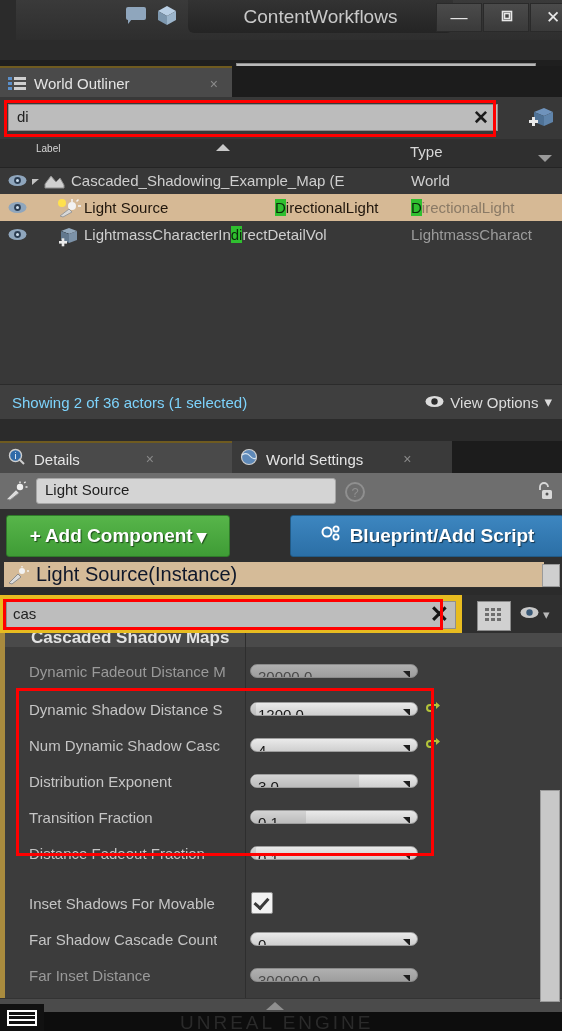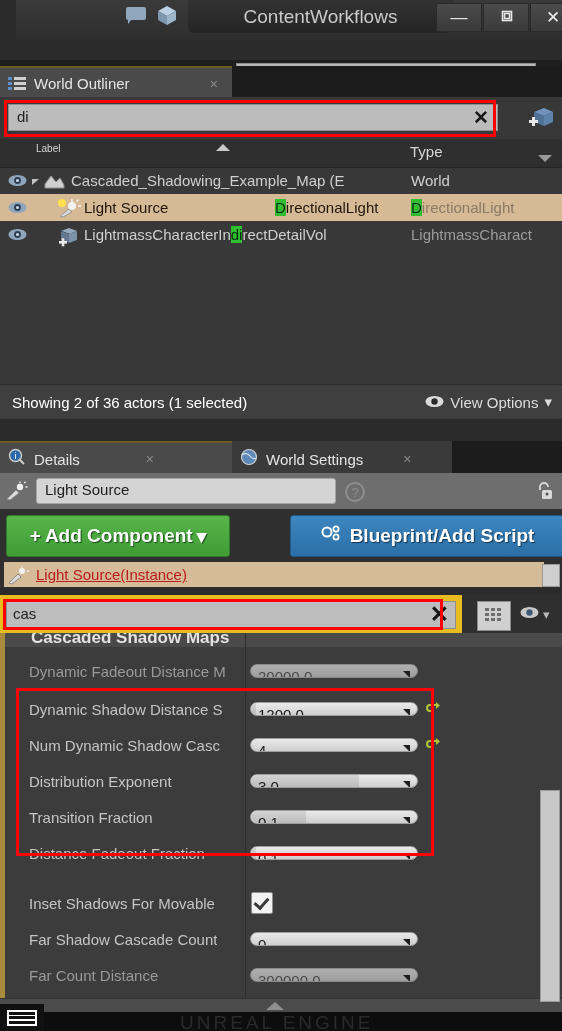--- a/index.html
+++ b/index.html
@@ -76,21 +76,21 @@
   .wo-row .tri{width:0;height:0;border-top:6px solid #c3c3c3;border-right:7px solid transparent;margin-left:4px;margin-top:2px;}
   .wo-row .ri{width:22px;height:20px;margin-left:4px;position:relative;}
   .wo-row .rlbl{font-size:15px;color:#cfcfcf;margin-left:6px;white-space:nowrap;}
   .wo-row.sel .rlbl{color:#20160c;}
   .wo-row .rtype{font-size:15px;color:#9c9c9c;position:absolute;white-space:nowrap;}
   .hl{background:#2fbf2f;color:#0b2b0b;}
   .wo-row.sel .hl{background:#2fbf2f;color:#0b2b0b;}
 
   .wo-status{position:absolute;left:0;bottom:0;width:562px;height:34px;
     background:#3f3f3f;border-top:1px solid #2b2b2b;display:flex;align-items:center;}
-  .wo-status .cnt{color:#ffffff;font-size:15px;margin-left:12px;}
+  .wo-status .cnt{color:#7dd3fc;font-size:15px;margin-left:12px;}
   .wo-status .vo{position:absolute;right:10px;display:flex;align-items:center;gap:6px;color:#dcdcdc;font-size:15px;}
 
   
   .det-tabrow{position:absolute;left:0;top:441px;width:562px;height:32px;background:#1c1c1c;}
   .det-tab{position:absolute;top:0;height:32px;display:flex;align-items:center;}
   .det-tab.active{background:#4a4a4a;border-top:2px solid #6f5b20;}
   .det-tab.inactive{background:#3a3a3a;border-top:2px solid #3a3a3a;}
   .det-tab .tlabel{color:#e4e4e4;font-size:15px;margin-left:8px;}
   .det-tab .tclose{color:#8a8a8a;font-size:14px;margin-left:22px;}
 
@@ -110,21 +110,21 @@
     color:#fff;font-size:19px;font-weight:bold;text-shadow:1px 1px 1px #1c4a18;}
   .bpbtn{position:absolute;left:290px;top:6px;width:272px;height:40px;
     background:linear-gradient(180deg,#3d86c0,#2b6fa6);border:1px solid #215a86;border-radius:3px;
     display:flex;align-items:center;justify-content:center;gap:8px;
     color:#fff;font-size:19px;font-weight:bold;text-shadow:1px 1px 1px #13354f;}
 
   .instrow{position:absolute;left:0;top:561px;width:562px;height:27px;background:#2f2f2f;}
   .inst-sel{position:absolute;left:4px;top:1px;width:540px;height:25px;background:#d5bb98;
     display:flex;align-items:center;}
   .inst-sel .ico{width:22px;height:20px;margin-left:4px;position:relative;}
-  .inst-sel .lbl{font-size:15px;color:#b91c1c;margin-left:6px;text-decoration:underline;}
+  .inst-sel .lbl{font-size:20px;color:#0f172a;margin-left:6px;}
   .inst-right{position:absolute;right:2px;top:3px;width:16px;height:21px;background:#cfcfcf;border:1px solid #9a9a9a;}
 
   .psearchrow{position:absolute;left:0;top:595px;width:562px;height:38px;background:#2f2f2f;}
   .psearch-wrap{position:absolute;left:0;top:0;width:462px;height:38px;background:#e8bc20;}
   .psearch{position:absolute;left:6px;top:6px;width:450px;height:28px;background:#bdbdbd;
     border:1px solid #8f8f8f;box-sizing:border-box;}
   .psearch .val{position:absolute;left:6px;top:3px;font-size:15px;color:#222;}
   .psearch .clr{position:absolute;right:6px;top:-1px;font-size:23px;color:#151515;font-weight:bold;}
   .redbox-psearch{position:absolute;left:3px;top:4px;width:440px;height:31px;border:3px solid #f00;box-sizing:border-box;}
   .grid-btn{position:absolute;left:477px;top:6px;width:32px;height:28px;background:#d0d0d0;border:1px solid #8b8b8b;
@@ -540,21 +540,21 @@
 
     <div class="prow" style="top:288px">
       <span class="pname">Far Shadow Cascade Count</span>
       <span class="spin">
         <span class="txt">0</span>
         <span class="arrows"></span>
       </span>
     </div>
 
     <div class="prow dim" style="top:324px">
-      <span class="pname">Far Count Distance</span>
+      <span class="pname">Far Inset Distance</span>
       <span class="spin ro">
         <span class="txt">300000.0</span>
         <span class="arrows"></span>
       </span>
     </div>
   </div>
 
   <div class="redbox-props"></div>
   <div class="pscroll"></div>
 

